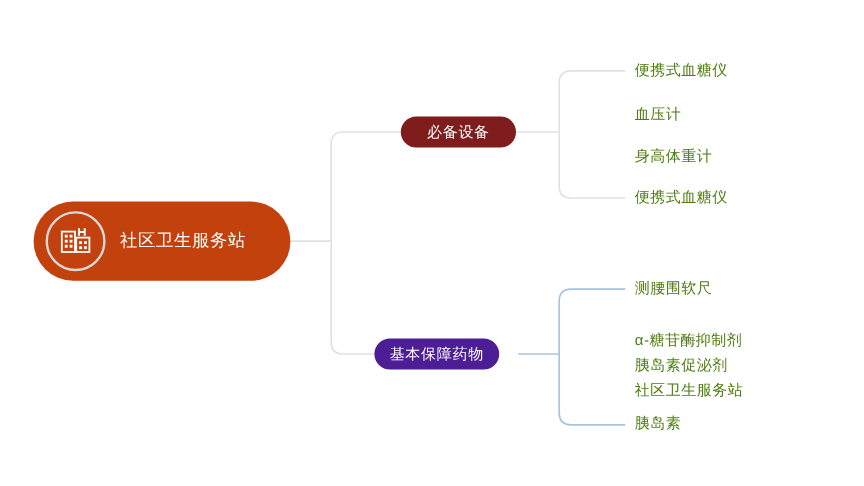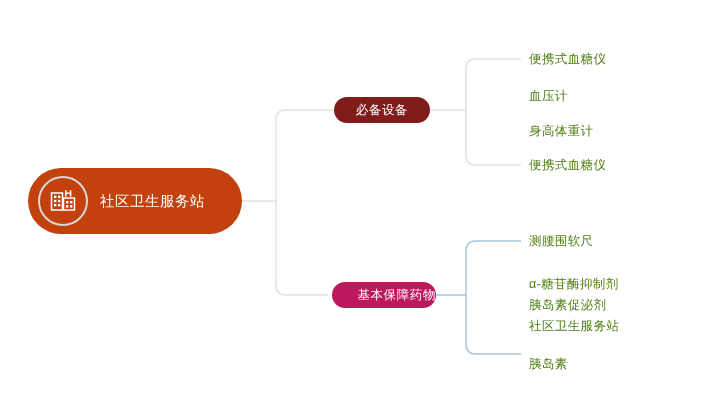--- a/index.html
+++ b/index.html
@@ -71,25 +71,24 @@
     white-space: nowrap;
     box-sizing: border-box;
   }
   .cat-equipment {
     left: 334px;
     top: 97px;
     width: 96px;
     background: #7f1d1d;
   }
   .cat-drugs {
-    left: 332px;
+    left: 312px;
     top: 282px;
     width: 104px;
-    background: #be185d;
-    justify-content: flex-end;
+    background: #4c1d95;
   }
 
   
   .leaf {
     position: absolute;
     left: 529px;
     color: #4d7c0f;
     font-size: 12.5px;
     letter-spacing: 0.4px;
     white-space: nowrap;
@@ -151,16 +150,16 @@
 
   <div id="leaf-layer">
       <div class="leaf" style="top: 59px;">便携式血糖仪</div>
       <div class="leaf" style="top: 96px; text-align: right;">血压计</div>
       <div class="leaf" style="top: 131px;">身高体重计</div>
       <div class="leaf" style="top: 165px;">便携式血糖仪</div>
       <div class="leaf" style="top: 241px;">测腰围软尺</div>
       <div class="leaf" style="top: 269px; margin-top: 36px;">胰岛素促泌剂</div>
       <div class="leaf" style="top: 284px;"> α-糖苷酶抑制剂</div>
       <div class="leaf" style="top: 326px;">社区卫生服务站</div>
-      <div class="leaf" style="top: 364px;">胰岛素</div>
+      <div class="leaf" style="top: 353px;">胰岛素</div>
     </div>
 
 </div>
 
 </body></html>

